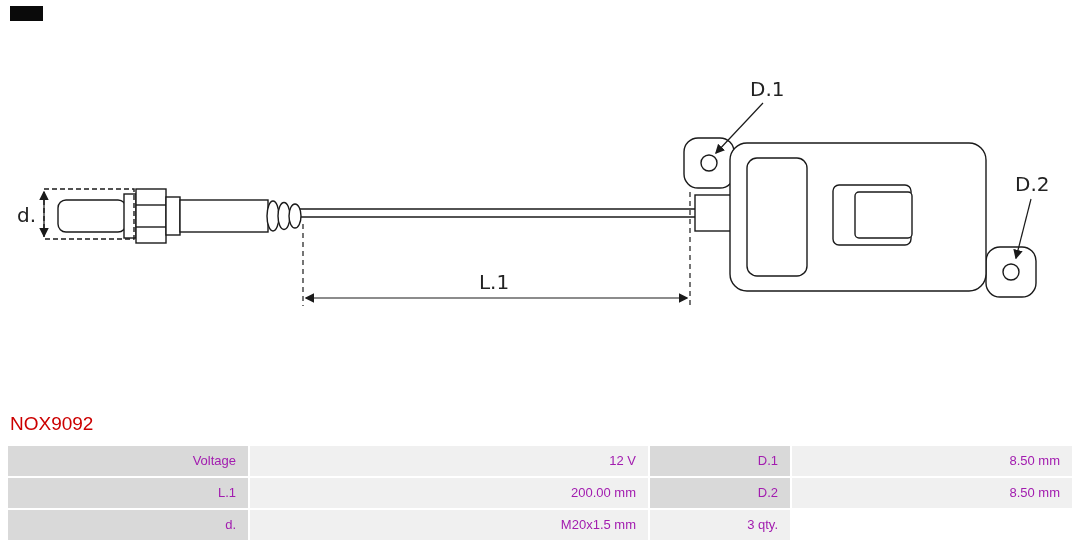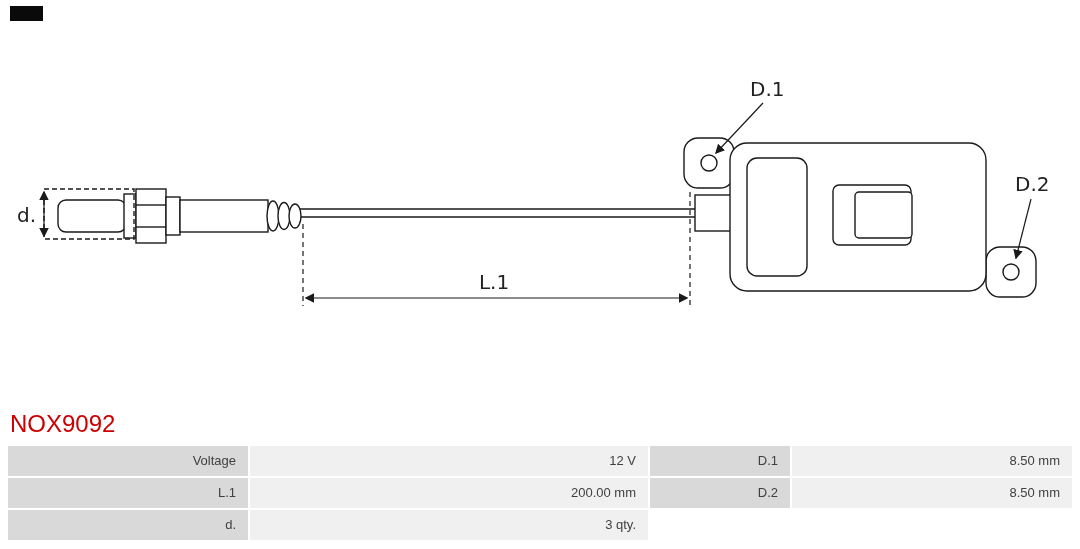--- a/index.html
+++ b/index.html
@@ -25,36 +25,36 @@
   }
   .diagram { display: block; }
   .diagram text {
     font-family: "DejaVu Sans", "Liberation Sans", sans-serif;
     font-size: 20px;
     fill: #222222;
     stroke: none;
   }
   .partnum {
     margin: 50px 0 11px 10px;
-    font-size: 24px;
+    font-size: 19px;
     line-height: 23px;
     color: #cc0000;
   }
   .spec-table {
     margin: 0 8px;
     display: grid;
     grid-template-columns: 240px 398px 140px 1fr;
     gap: 2px;
     background: #ffffff;
   }
   .cell {
     height: 30px;
     line-height: 30px;
     font-size: 13px;
-    color: #404040;
+    color: #a21caf;
     text-align: right;
     padding-right: 12px;
     overflow: hidden;
     white-space: nowrap;
   }
   .lbl { background: #d9d9d9; }
   .val { background: #f0f0f0; }
 </style>
 </head>
 <body>
@@ -133,16 +133,17 @@
     <div class="cell val">12 V</div>
     <div class="cell lbl">D.1</div>
     <div class="cell val">8.50 mm</div>
 
     <div class="cell lbl">L.1</div>
     <div class="cell val">200.00 mm</div>
     <div class="cell lbl">D.2</div>
     <div class="cell val">8.50 mm</div>
 
     <div class="cell lbl">d.</div>
+    <div class="cell val">M20x1.5 mm</div>
     <div class="cell val">3 qty.</div>
   </div>
 
 </div>
 
 </body></html>

